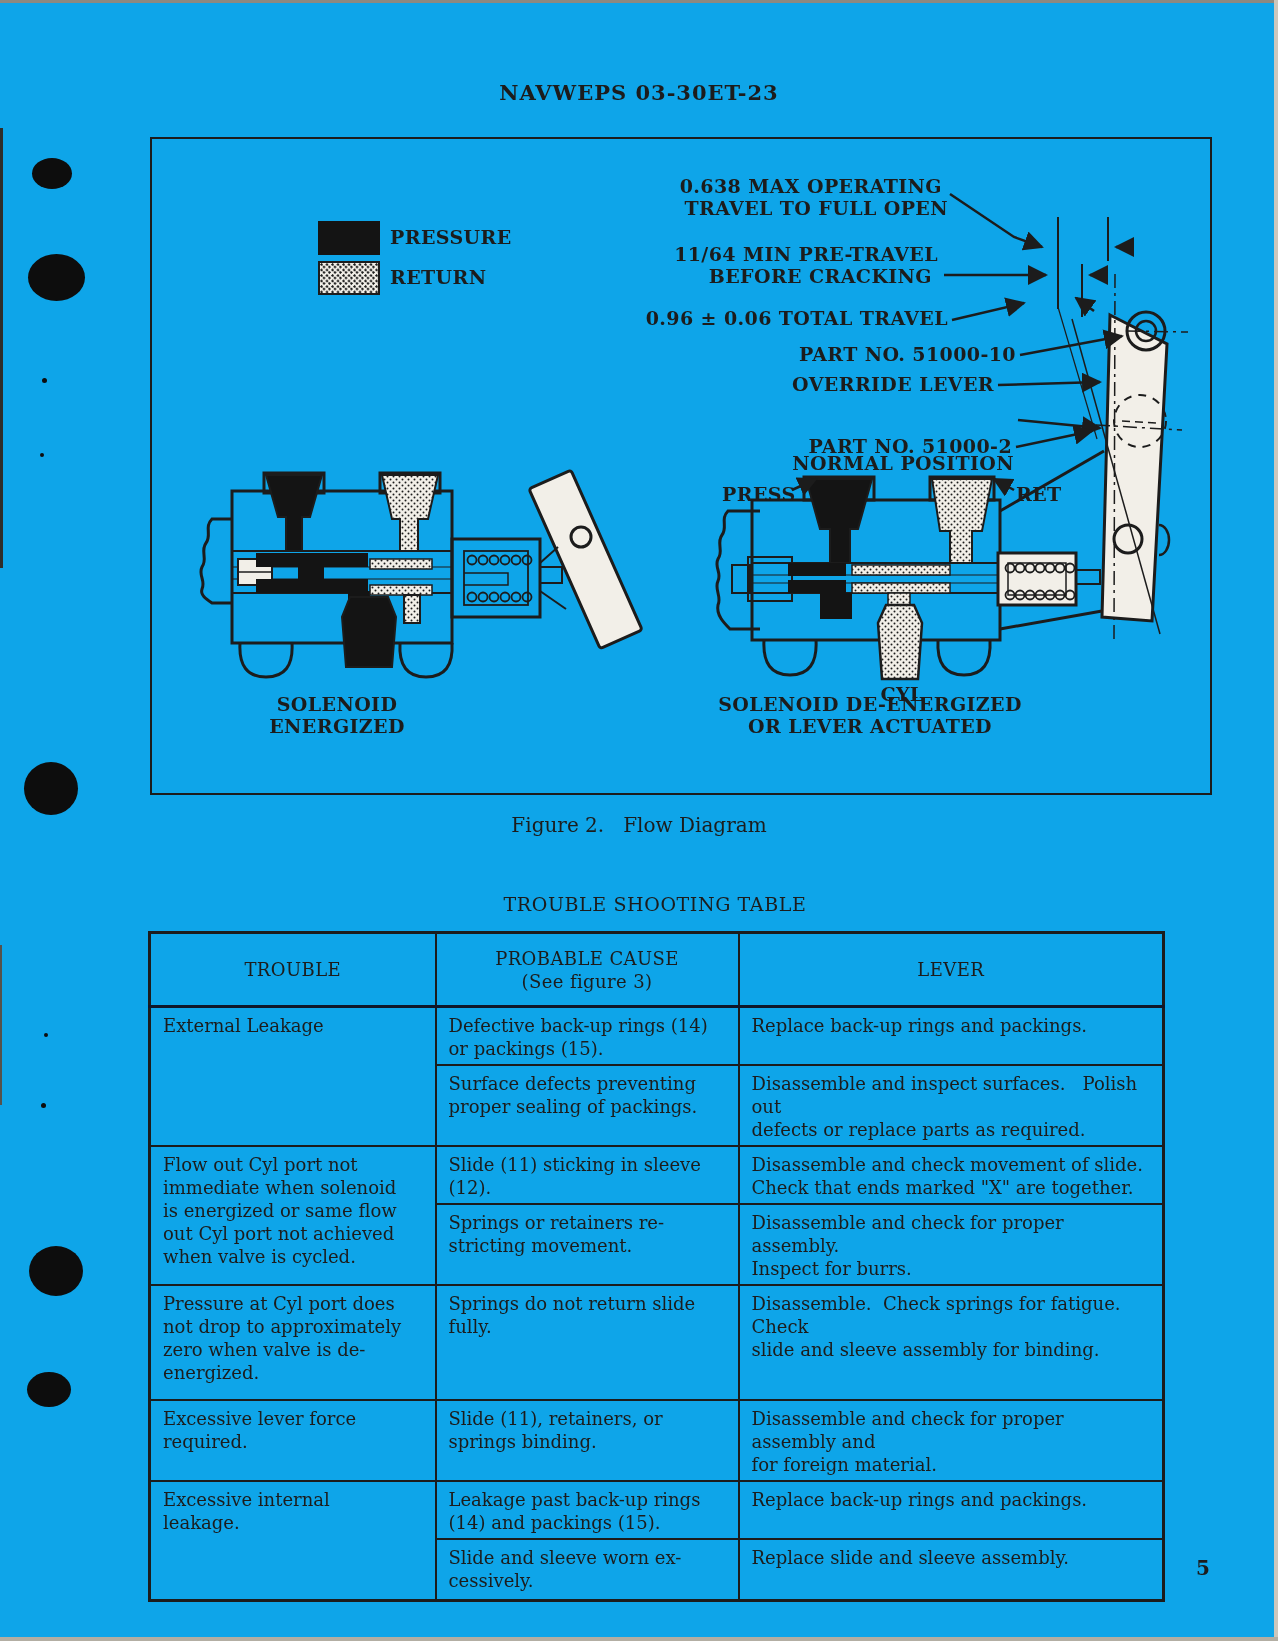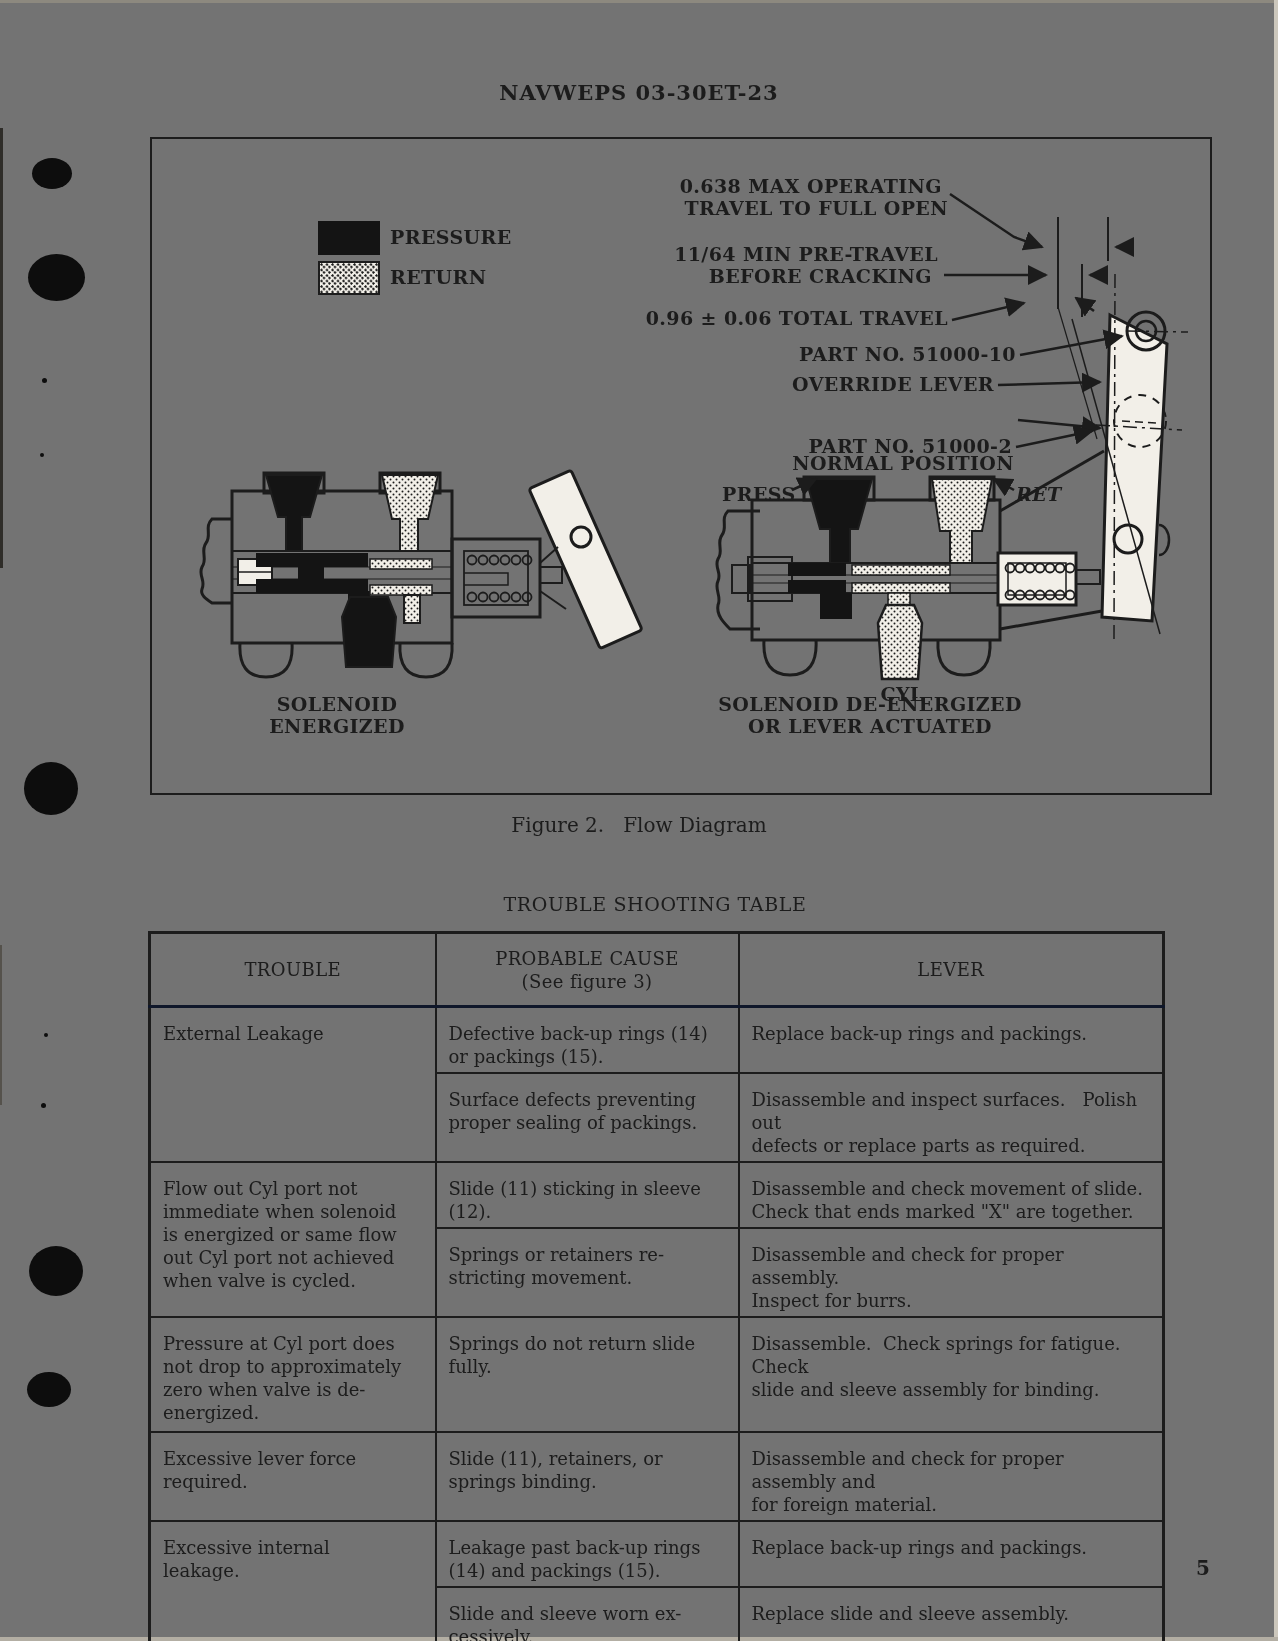--- a/index.html
+++ b/index.html
@@ -1,34 +1,34 @@
 <!DOCTYPE html>
 <html><head>
 <meta charset="utf-8">
 <style>
   html,body{margin:0;padding:0;}
   body{width:1278px;height:1641px;position:relative;background:#e8e4db;font-family:"DejaVu Serif","Liberation Serif",serif;color:#1c1c1c;}
-  .page{position:absolute;inset:0;background:#737373;overflow:hidden;}
+  .page{position:absolute;inset:0;background:#0ea5e9;overflow:hidden;}
   .abs{position:absolute;}
   .ctr{text-align:center;}
   .pre{white-space:pre-wrap;}
   .figtext{font-weight:bold;font-size:19px;letter-spacing:.4px;line-height:22px;}
   .ann{position:absolute;font-weight:bold;font-size:19px;letter-spacing:.4px;white-space:nowrap;}
   .doc-number{left:0;right:0;top:80px;text-align:center;font-size:21px;font-weight:bold;letter-spacing:1px;}
   .figure-box{left:150px;top:137px;width:1058px;height:654px;border:2px solid #1c1c1c;}
   .figure-caption{left:0;right:0;top:813px;text-align:center;font-size:20px;white-space:pre;}
   .table-title{left:148px;width:1014px;top:893px;text-align:center;font-size:19px;letter-spacing:.6px;}
   .swatch{position:absolute;width:58px;height:30px;}
   .swatch-pressure{background:#141414;border:2px solid #141414;}
   .stipple-css{background-color:#f2efe8;border:2.5px solid #1c1c1c;
     background-image:radial-gradient(circle at 1.5px 1.5px,#1c1c1c 1px,transparent 1.4px),radial-gradient(circle at 4px 4px,#1c1c1c 1px,transparent 1.4px);
     background-size:5.5px 5.5px;}
   table.ts{position:absolute;left:148px;top:931px;width:1014px;border-collapse:collapse;table-layout:fixed;
     font-size:18px;line-height:23px;}
-  table.ts td,table.ts th{border:2px solid #1c1c1c;vertical-align:top;padding:14px 10px 4px 12px;white-space:pre-wrap;font-weight:normal;text-align:left;}
+  table.ts td,table.ts th{border:2px solid #1c1c1c;vertical-align:top;padding:6px 10px 4px 12px;white-space:pre-wrap;font-weight:normal;text-align:left;}
   table.ts th{vertical-align:middle;text-align:center;padding:4px;letter-spacing:.4px;}
   table.ts{border:3px solid #1c1c1c;}
   table.ts tr.hdr{border-bottom:3px solid #0f172a;}
   .page-number{right:68px;top:1556px;font-size:20px;font-weight:bold;}
   .dot{position:absolute;background:#0d0d0d;border-radius:50%;}
   .edge{position:absolute;background:#b7b2a8;}
 </style>
 </head>
 <body>
 
@@ -218,21 +218,21 @@
     <div class="ann" style="right:262px;top:58px;">TRAVEL TO FULL OPEN</div>
     <div class="ann" style="right:272px;top:104px;">11/64 MIN PRE-TRAVEL</div>
     <div class="ann" style="right:278px;top:126px;">BEFORE CRACKING</div>
     <div class="ann" style="right:262px;top:168px;">0.96 ± 0.06 TOTAL TRAVEL</div>
     <div class="ann" style="right:194px;top:204px;">PART NO. 51000-10</div>
     <div class="ann" style="right:216px;top:234px;">OVERRIDE LEVER</div>
     <div class="ann" style="right:196px;top:269px;margin-top:44px;">NORMAL POSITION</div>
     <div class="ann" style="right:198px;top:296px;">PART NO. 51000-2</div>
 
     <div class="ann" style="left:570px;top:344px;">PRESS</div>
-    <div class="ann" style="left:864px;top:344px;font-style:italic;">RET</div>
+    <div class="ann" style="left:864px;top:344px;">RET</div>
     <div class="abs figtext ctr" style="left:718px;top:544px;width:64px;">CYL</div>
 
     <div class="abs figtext ctr pre" style="left:80px;top:554px;width:210px;">SOLENOID
 ENERGIZED</div>
     <div class="abs figtext ctr pre" style="left:560px;top:554px;width:316px;">SOLENOID DE-ENERGIZED
 OR LEVER ACTUATED</div>
   </div>
 
   <div class="abs figure-caption">Figure 2.   Flow Diagram</div>
 

